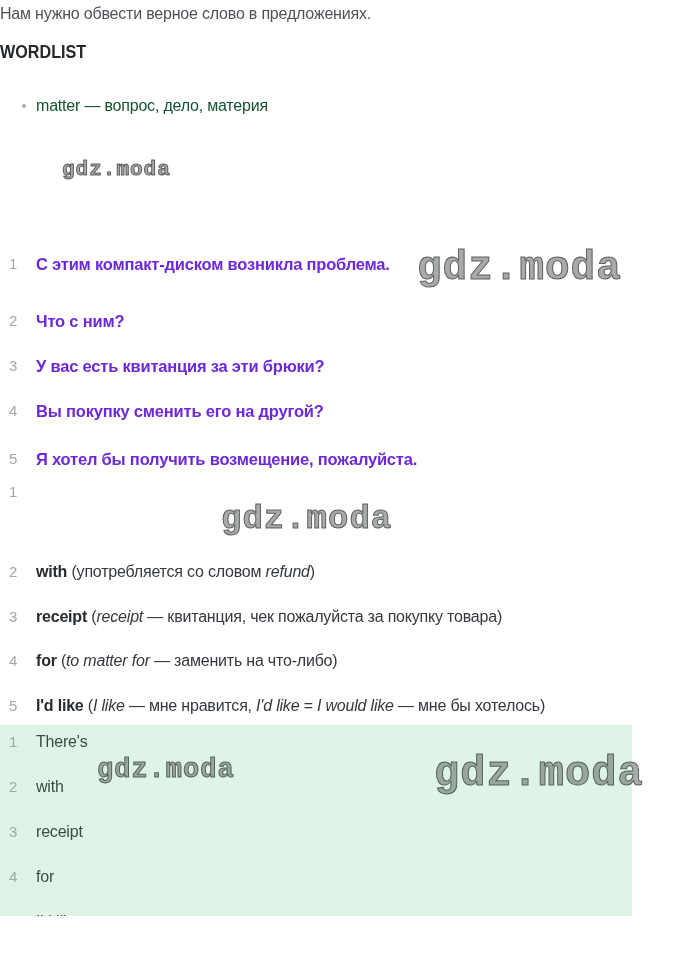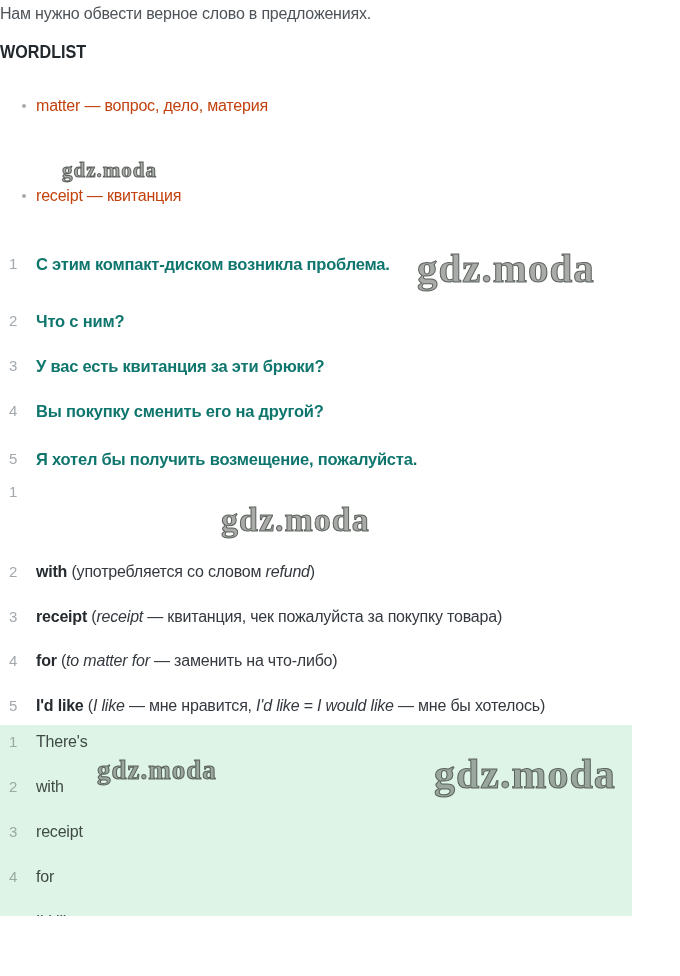--- a/index.html
+++ b/index.html
@@ -21,35 +21,35 @@
     transform:scaleX(0.85);transform-origin:left center;letter-spacing:0;
   }
   .bullet-dot{
     position:absolute;left:22px;top:10px;width:4px;height:4px;border-radius:50%;
     background:#a7adb3;
   }
   .num{
     position:absolute;left:9px;top:0;font-size:15px;line-height:24px;color:#a2a8ad;
   }
   .txt{
-    margin-left:36px;font-size:16px;line-height:24px;color:#c2410c;
+    margin-left:36px;font-size:16px;line-height:24px;color:#14532d;
   }
-  .sentence .txt{font-weight:700;color:#0f766e;font-size:16.5px;}
+  .sentence .txt{font-weight:700;color:#6d28d9;font-size:16.5px;}
   .answer .txt{color:#34393f;}
   .answer .txt .b{font-weight:700;color:#262b30;}
   .answer .txt .i{font-style:italic;}
   .answer-wrap .txt{line-height:37px;max-width:575px;}
   .answer-box{
     position:absolute;left:0;top:725px;width:632px;height:213px;
   }
   .final .txt{font-size:16px;color:#3f4a45;}
   .final .num{color:#9bab9f;}
   .watermark{
     position:absolute;
-    font-family:Liberation Serif, serif;
+    font-family:Liberation Mono, monospace;
     font-weight:700;line-height:1.05;letter-spacing:1px;
     color:rgba(110,115,110,0.6);
     -webkit-text-stroke:1px rgba(72,77,72,0.85);
     white-space:nowrap;
   }
   .wm-1{left:62px;top:159px;font-size:21px;}
   .wm-2{left:417px;top:247px;font-size:41px;}
   .wm-3{left:221px;top:502px;font-size:34px;}
   .wm-4{left:97px;top:756px;font-size:27px;}
   .wm-5{left:434px;top:752px;font-size:42px;}
@@ -59,24 +59,20 @@
 
 <div class="page">
 
   <div class="row intro">Нам нужно обвести верное слово в предложениях.</div>
 
   <div class="row wordlist-title">WORDLIST</div>
 
   <div class="row" style="top:94px">
     <span class="bullet-dot"></span>
     <div class="txt">matter — вопрос, дело, материя</div>
-  </div>
-  <div class="row" style="top:184px">
-    <span class="bullet-dot"></span>
-    <div class="txt">receipt — квитанция</div>
   </div>
 
   <div class="row sentence" style="top:252px">
     <span class="num">1</span>
     <div class="txt">С этим компакт-диском возникла проблема.</div>
   </div>
   <div class="row sentence" style="top:309px">
     <span class="num">2</span>
     <div class="txt">Что с ним?</div>
   </div>

